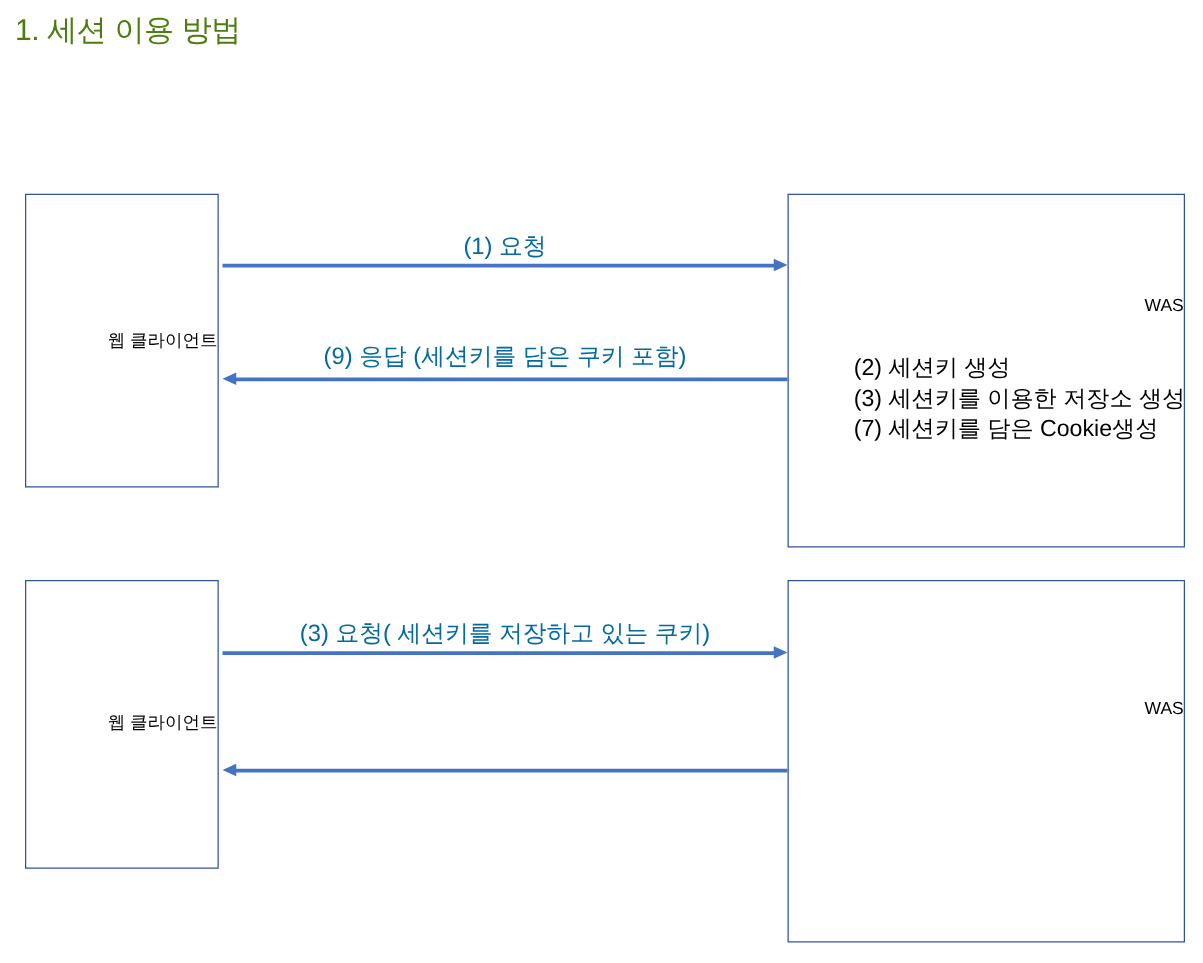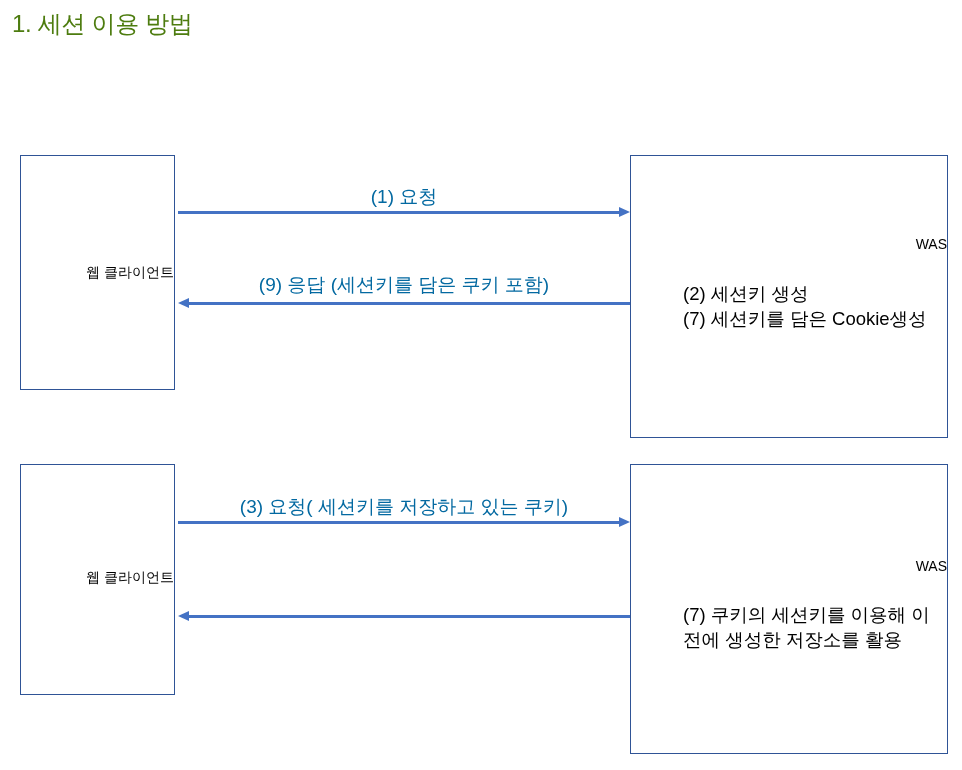--- a/index.html
+++ b/index.html
@@ -102,20 +102,21 @@
 <div class="page-title">1. 세션 이용 방법</div>
 
 <div class="node-box" style="left:20px; top:155px; width:155px; height:235px;">
   <div class="node-box-label-center" style="top:108px;">웹 클라이언트</div>
 </div>
 
 <div class="node-box" style="left:630px; top:155px; width:318px; height:283px;">
   <div class="node-box-label-center" style="top:80px;">WAS</div>
   <div class="node-box-lines" style="top:126px;">
     <div>(2) 세션키 생성</div>
+    <div>(3) 세션키를 이용한 저장소 생성</div>
     <div>(7) 세션키를 담은 Cookie생성</div>
   </div>
 </div>
 
 <div class="arrow to-right" style="left:178px; top:209px; width:452px;">
   <div class="shaft"></div>
   <div class="head"></div>
 </div>
 <div class="arrow-label" style="left:178px; top:184px; width:452px;">(1) 요청</div>
 
@@ -124,23 +125,20 @@
   <div class="head"></div>
 </div>
 <div class="arrow-label" style="left:178px; top:272px; width:452px;">(9) 응답 (세션키를 담은 쿠키 포함)</div>
 
 <div class="node-box" style="left:20px; top:464px; width:155px; height:231px;">
   <div class="node-box-label-center" style="top:104px;">웹 클라이언트</div>
 </div>
 
 <div class="node-box" style="left:630px; top:464px; width:318px; height:290px;">
   <div class="node-box-label-center" style="top:93px;">WAS</div>
-  <div class="node-box-lines wrap" style="top:138px;">
-    <div>(7) 쿠키의 세션키를 이용해 이전에 생성한 저장소를 활용</div>
-  </div>
 </div>
 
 <div class="arrow to-right" style="left:178px; top:519px; width:452px;">
   <div class="shaft"></div>
   <div class="head"></div>
 </div>
 <div class="arrow-label" style="left:178px; top:494px; width:452px;">(3) 요청( 세션키를 저장하고 있는 쿠키)</div>
 
 <div class="arrow to-left" style="left:178px; top:613px; width:452px;">
   <div class="shaft"></div>

